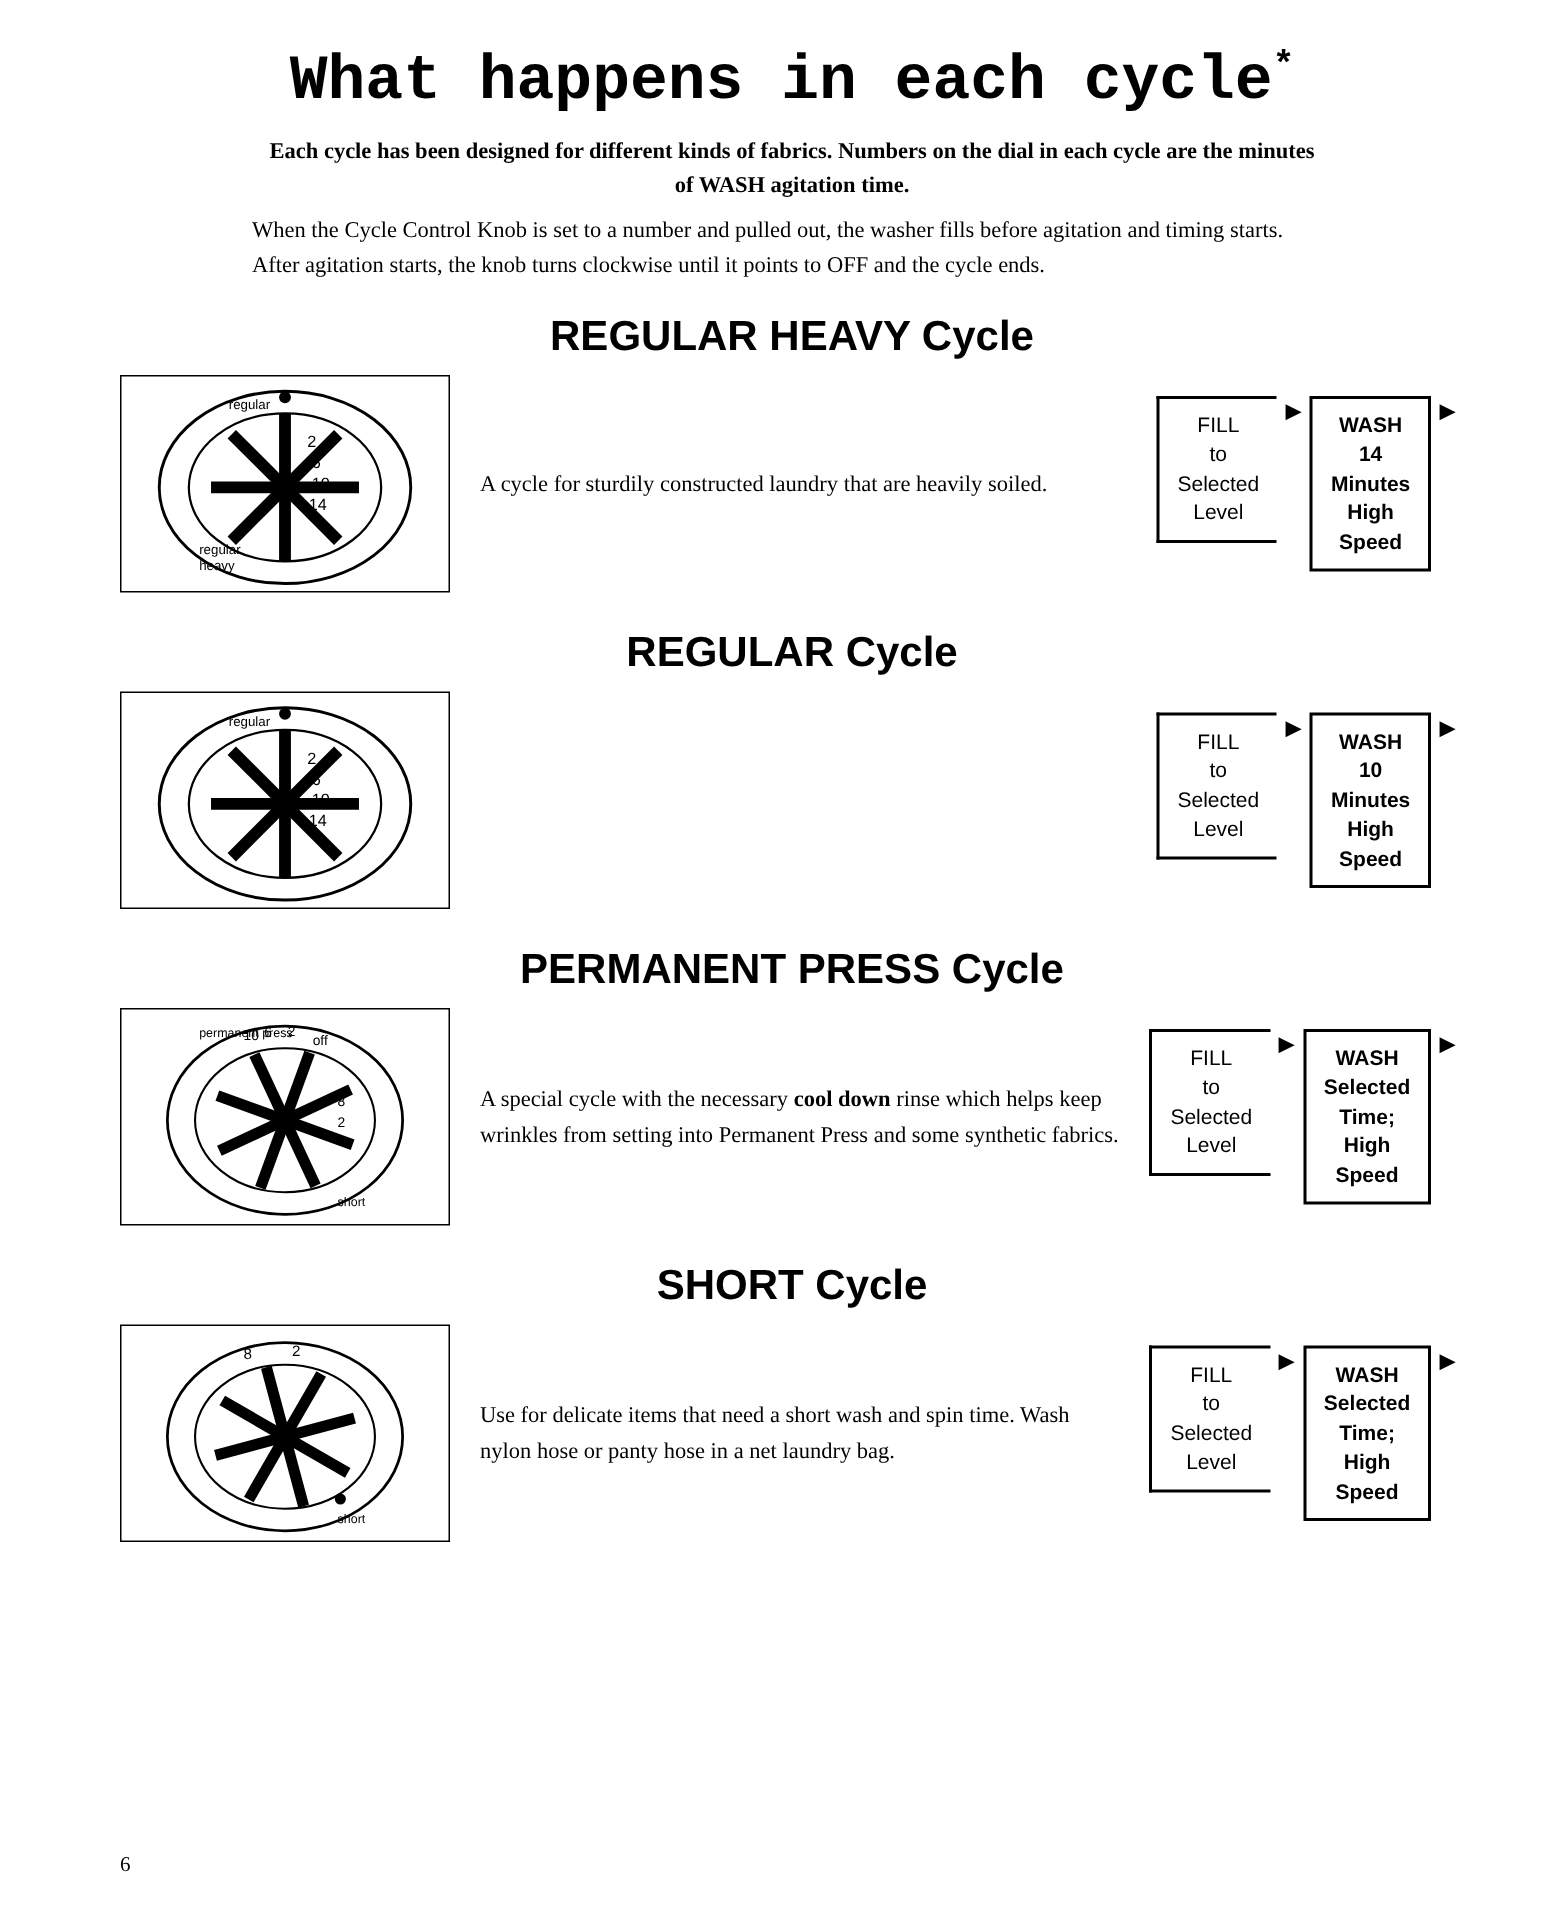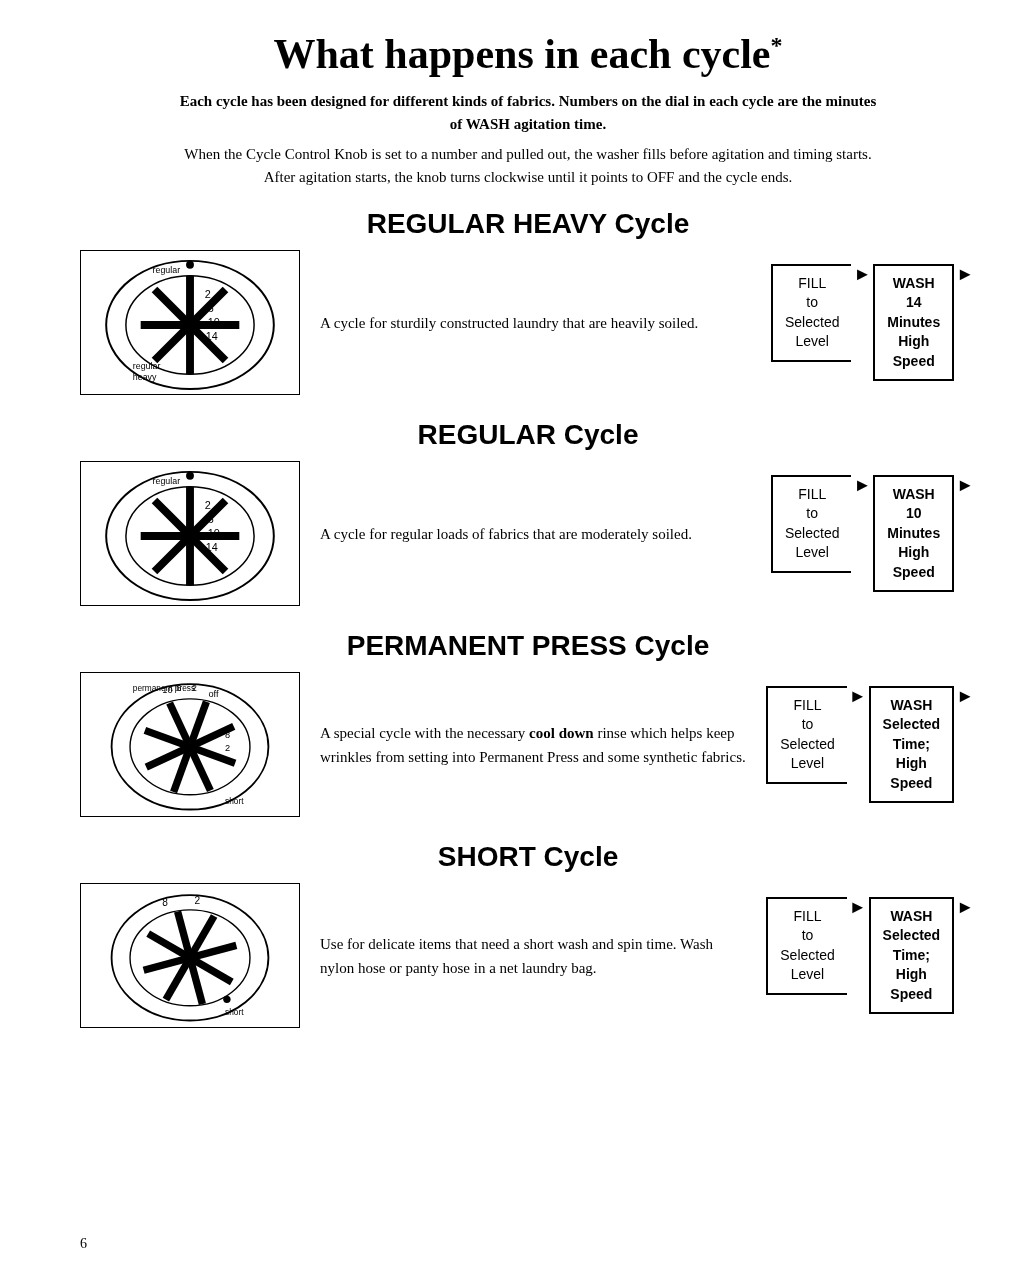--- a/index.html
+++ b/index.html
@@ -9,37 +9,37 @@
       width: 1036px;
       min-height: 1282px;
       padding: 30px 60px 40px 80px;
       color: #000;
     }
     .page-title {
       text-align: center;
       font-size: 42px;
       font-weight: bold;
       margin-bottom: 12px;
-      font-family: Liberation Serif, serif;
+      font-family: Liberation Mono, monospace;
     }
     .page-title sup {
       font-size: 24px;
     }
     .intro-text {
       text-align: center;
       font-size: 15px;
       line-height: 1.5;
       margin-bottom: 8px;
       max-width: 700px;
       margin-left: auto;
       margin-right: auto;
       font-weight: bold;
     }
     .intro-text2 {
-      text-align: center;
+      text-align: left;
       font-size: 15px;
       line-height: 1.5;
       margin-bottom: 20px;
       max-width: 720px;
       margin-left: auto;
       margin-right: auto;
     }
     .cycle-section {
       margin-bottom: 24px;
     }
@@ -180,23 +180,20 @@
         <line x1="146" y1="39" x2="74" y2="111" stroke="#000" stroke-width="8"></line>
         <circle cx="110" cy="75" r="8" fill="#000"></circle>
         <circle cx="110" cy="14" r="4" fill="#000"></circle>
         <text x="125" y="48" font-size="11" font-family="Arial">2</text>
         <text x="128" y="62" font-size="11" font-family="Arial">6</text>
         <text x="128" y="76" font-size="11" font-family="Arial">10</text>
         <text x="126" y="90" font-size="11" font-family="Arial">14</text>
         <text x="72" y="22" font-size="9" font-family="Arial">regular</text>
       </svg>
     </div>
-    <div class="cycle-description">
-      A cycle for regular loads of fabrics that are moderately soiled.
-    </div>
     <div class="cycle-boxes">
       <div class="cycle-box cycle-box-left">
         FILL<br>to<br>Selected<br>Level
       </div>
       <div class="box-arrow">►</div>
       <div class="cycle-box cycle-box-right">
         <strong>WASH</strong><br>10<br>Minutes<br>High<br>Speed
       </div>
       <div class="box-arrow">►</div>
     </div>

